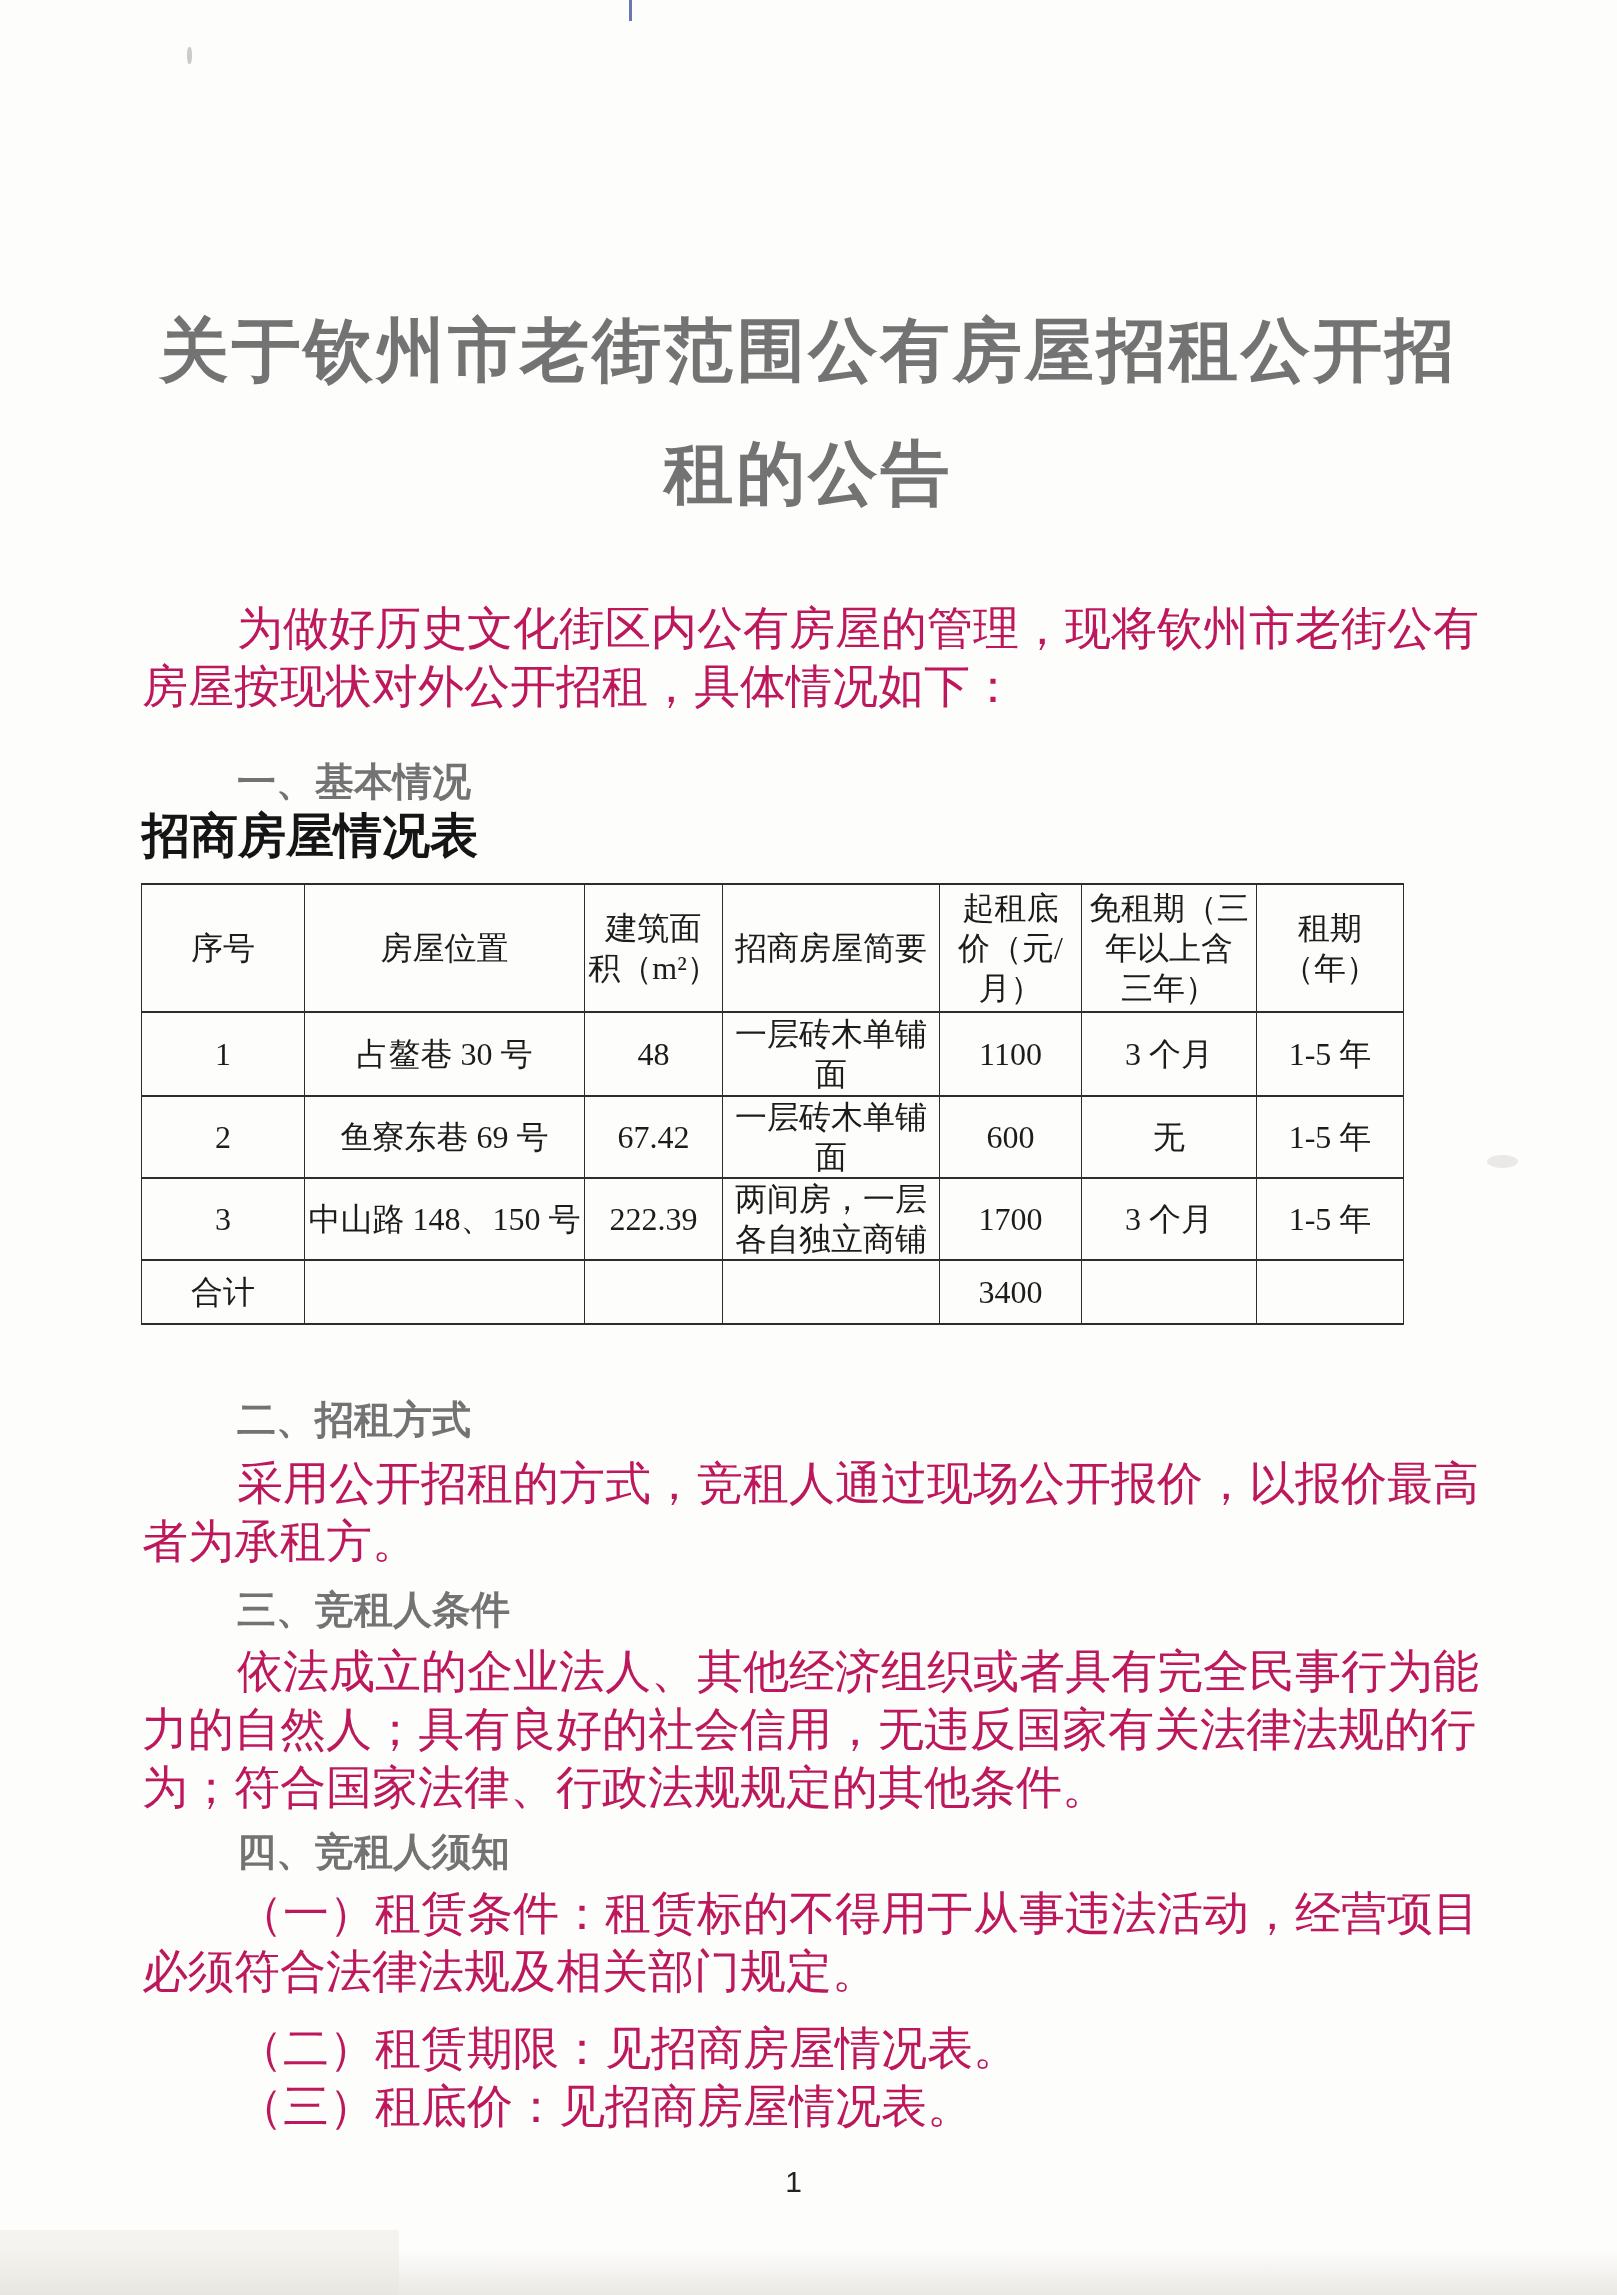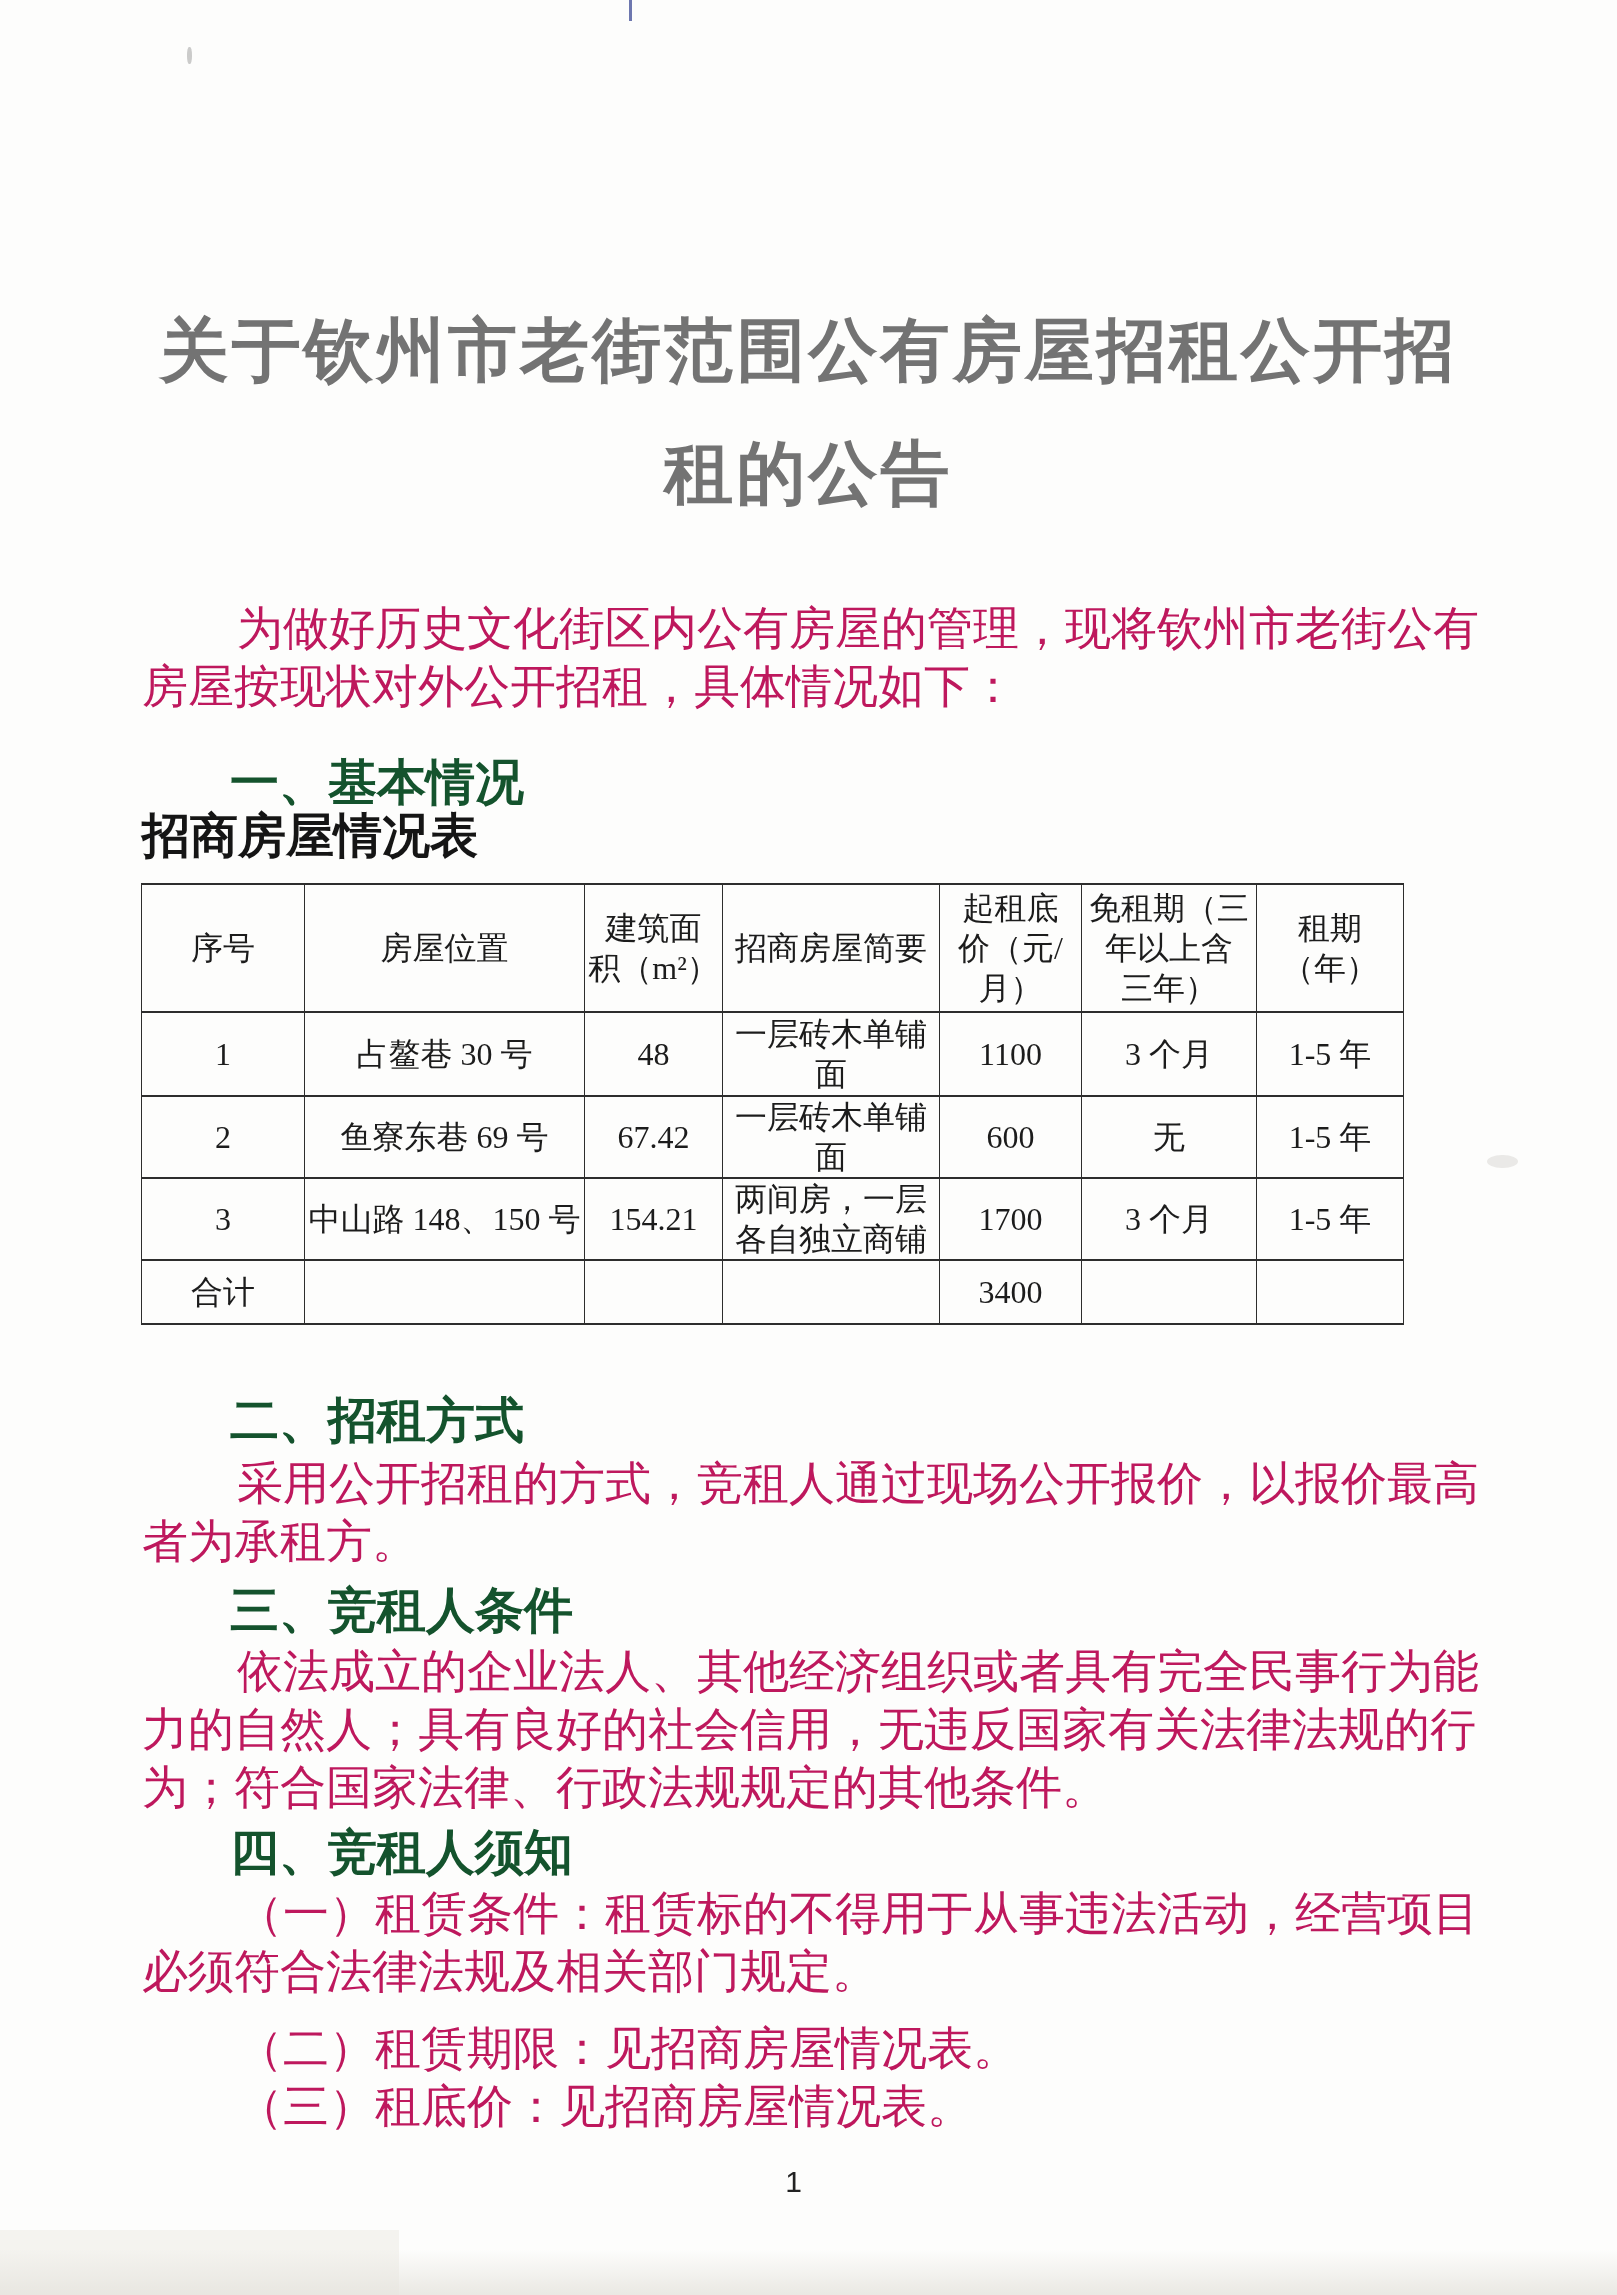--- a/index.html
+++ b/index.html
@@ -33,27 +33,27 @@
     width:1342px;
     font-size:46px;
     line-height:58px;
     color:#be185d;
     white-space:nowrap;
   }
   .para span { display:block; }
   .indent { padding-left:95px; }
   .heading {
     position:absolute;
-    left:135px;
+    left:142px;
     width:1342px;
     font-family:"Liberation Sans","DejaVu Sans",sans-serif;
     font-weight:700;
-    font-size:49px;
+    font-size:39px;
     line-height:56px;
-    color:#14532d;
+    color:#737373;
     white-space:nowrap;
   }
   .caption {
     position:absolute;
     left:142px;
     font-family:"Liberation Sans","DejaVu Sans",sans-serif;
     font-weight:700;
     font-size:48px;
     line-height:55px;
     color:#151515;
@@ -182,21 +182,21 @@
         <span>一层砖木单铺</span>
             <span>面</span>
       </td>
       <td>600</td>
       <td>无</td>
       <td>1-5 年</td>
     </tr>
     <tr class="row-data-3">
       <td>3</td>
       <td>中山路 148、150 号</td>
-      <td>154.21</td>
+      <td>222.39</td>
       <td class="cell-multi">
         <span>两间房，一层</span>
             <span>各自独立商铺</span>
       </td>
       <td>1700</td>
       <td>3 个月</td>
       <td>1-5 年</td>
     </tr>
     <tr class="row-total">
       <td class="cell-total-label">合计</td>

